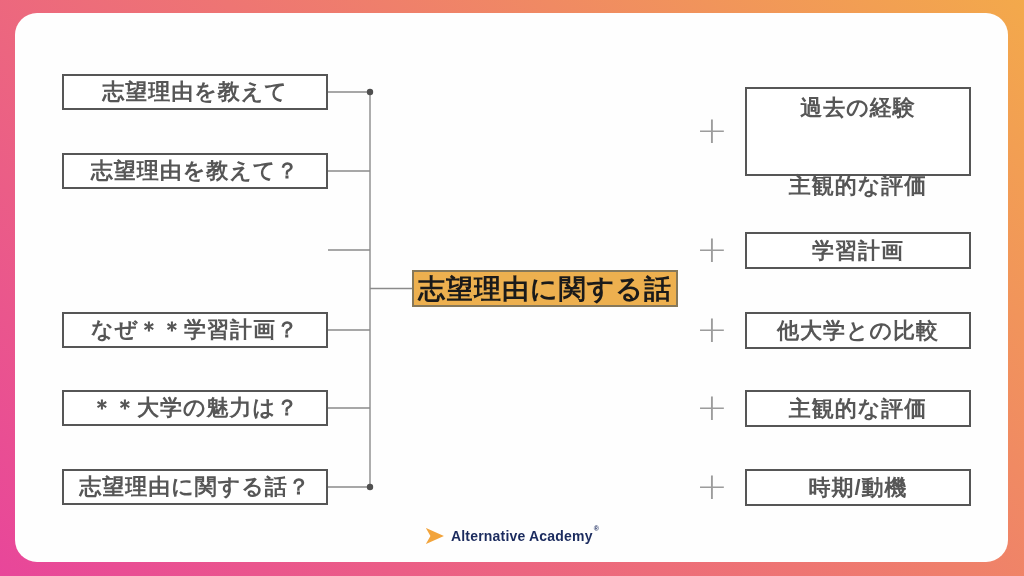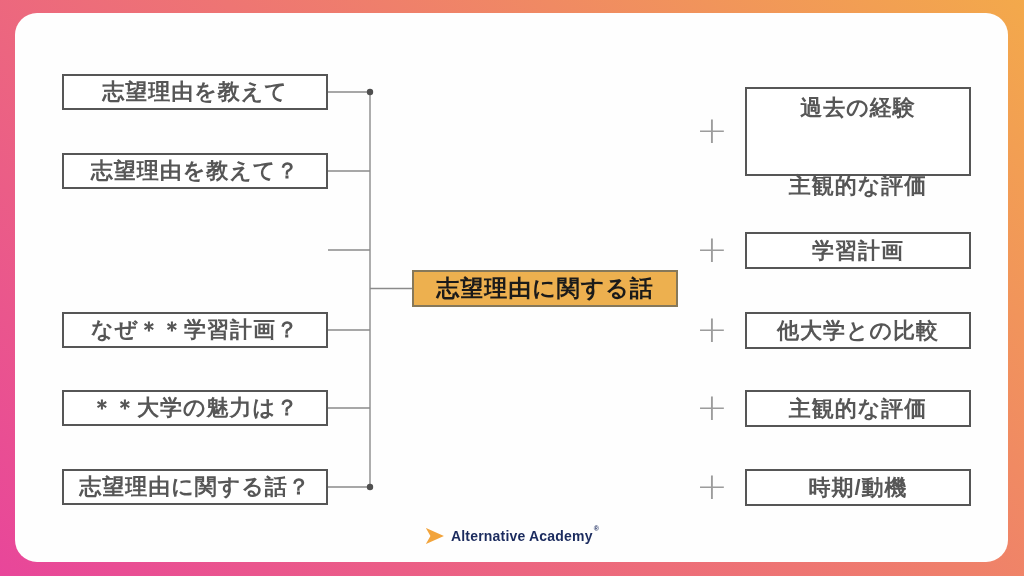--- a/index.html
+++ b/index.html
@@ -44,21 +44,21 @@
     font-size: 22px;
     letter-spacing: 1px;
     white-space: nowrap;
   }
   .lbox { left: 62px; width: 266px; height: 36px; }
   .cbox {
     left: 412px; top: 270px; width: 266px; height: 37px;
     background: var(--center-fill, #EDB04F);
     border: 2px solid var(--center-border, #86785A);
     color: var(--center-text, #1A1A1A);
-    font-size: 23px;
+    font-size: 27px;
   }
   .rbox { left: 745px; width: 226px; height: 37px; }
   .rbox.tall {
     height: 89px;
     flex-direction: column;
     justify-content: space-evenly;
     padding: 4px 16px;
     gap: 48px;
   }
   .plus {

